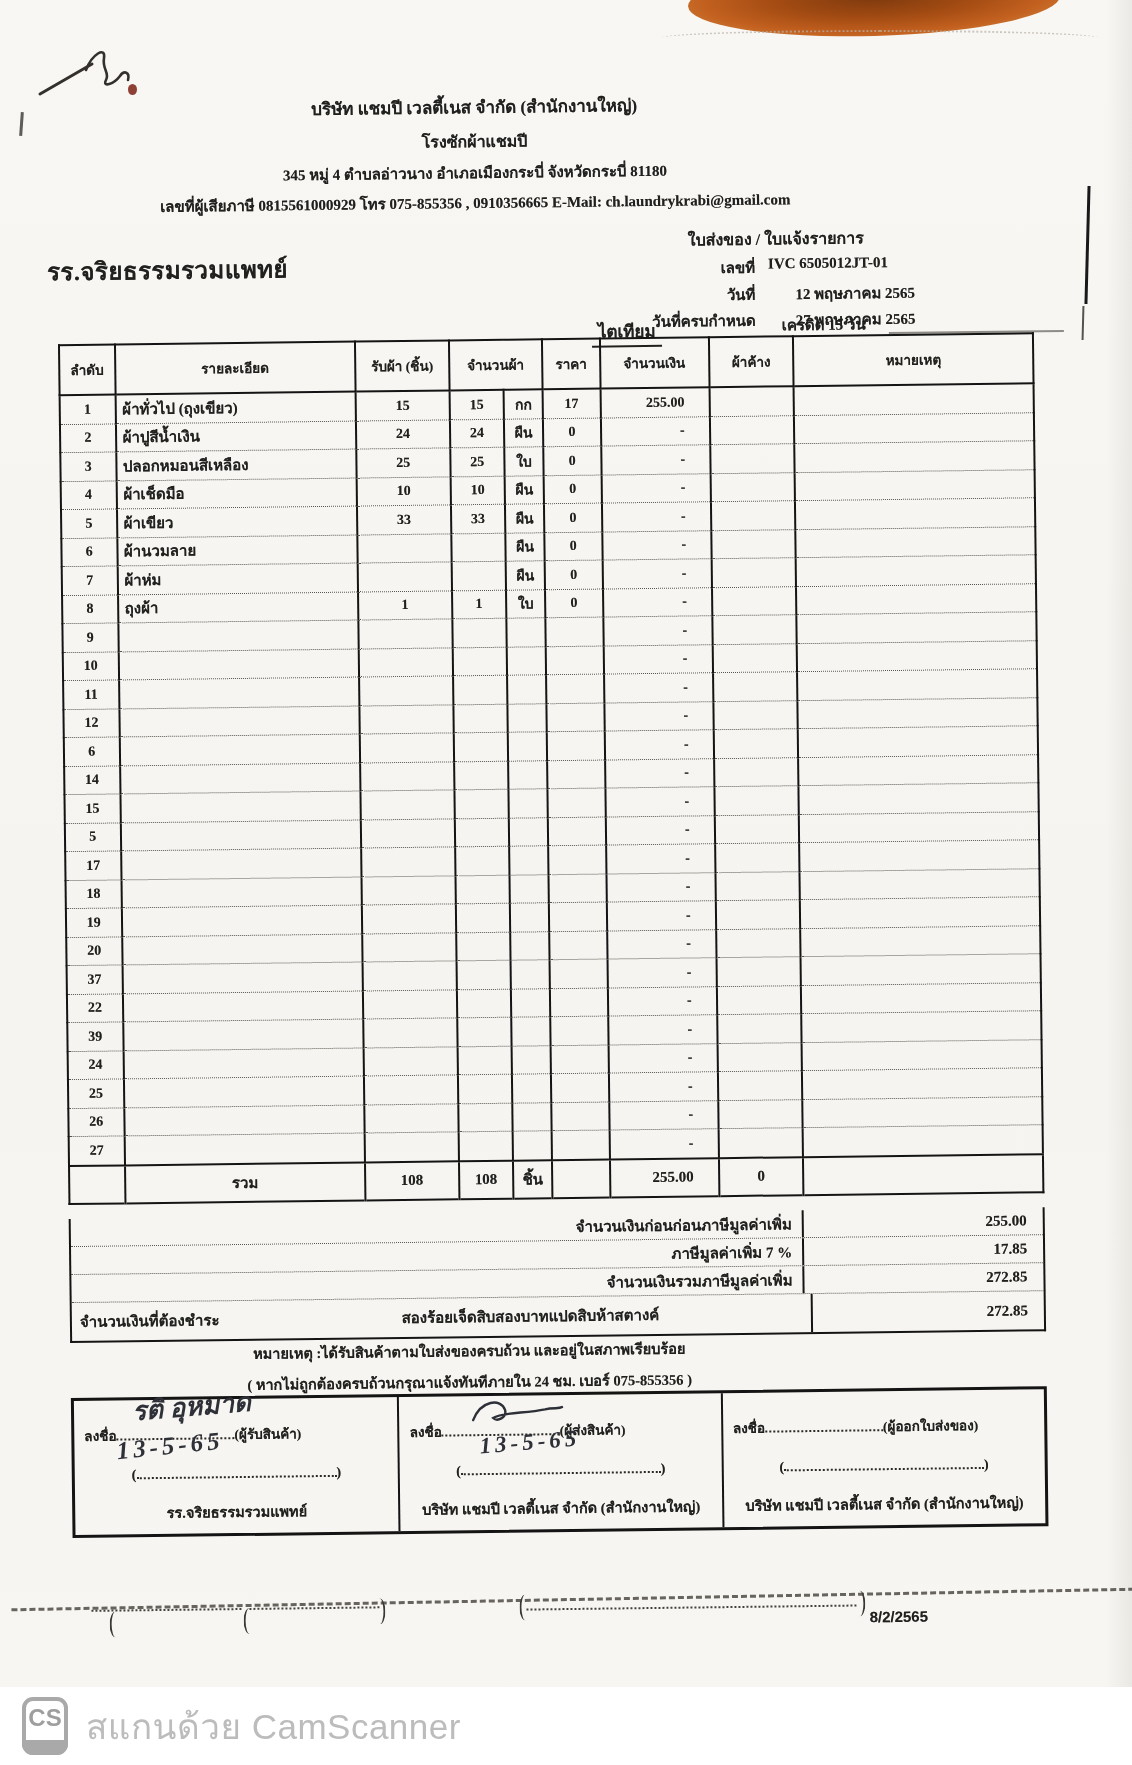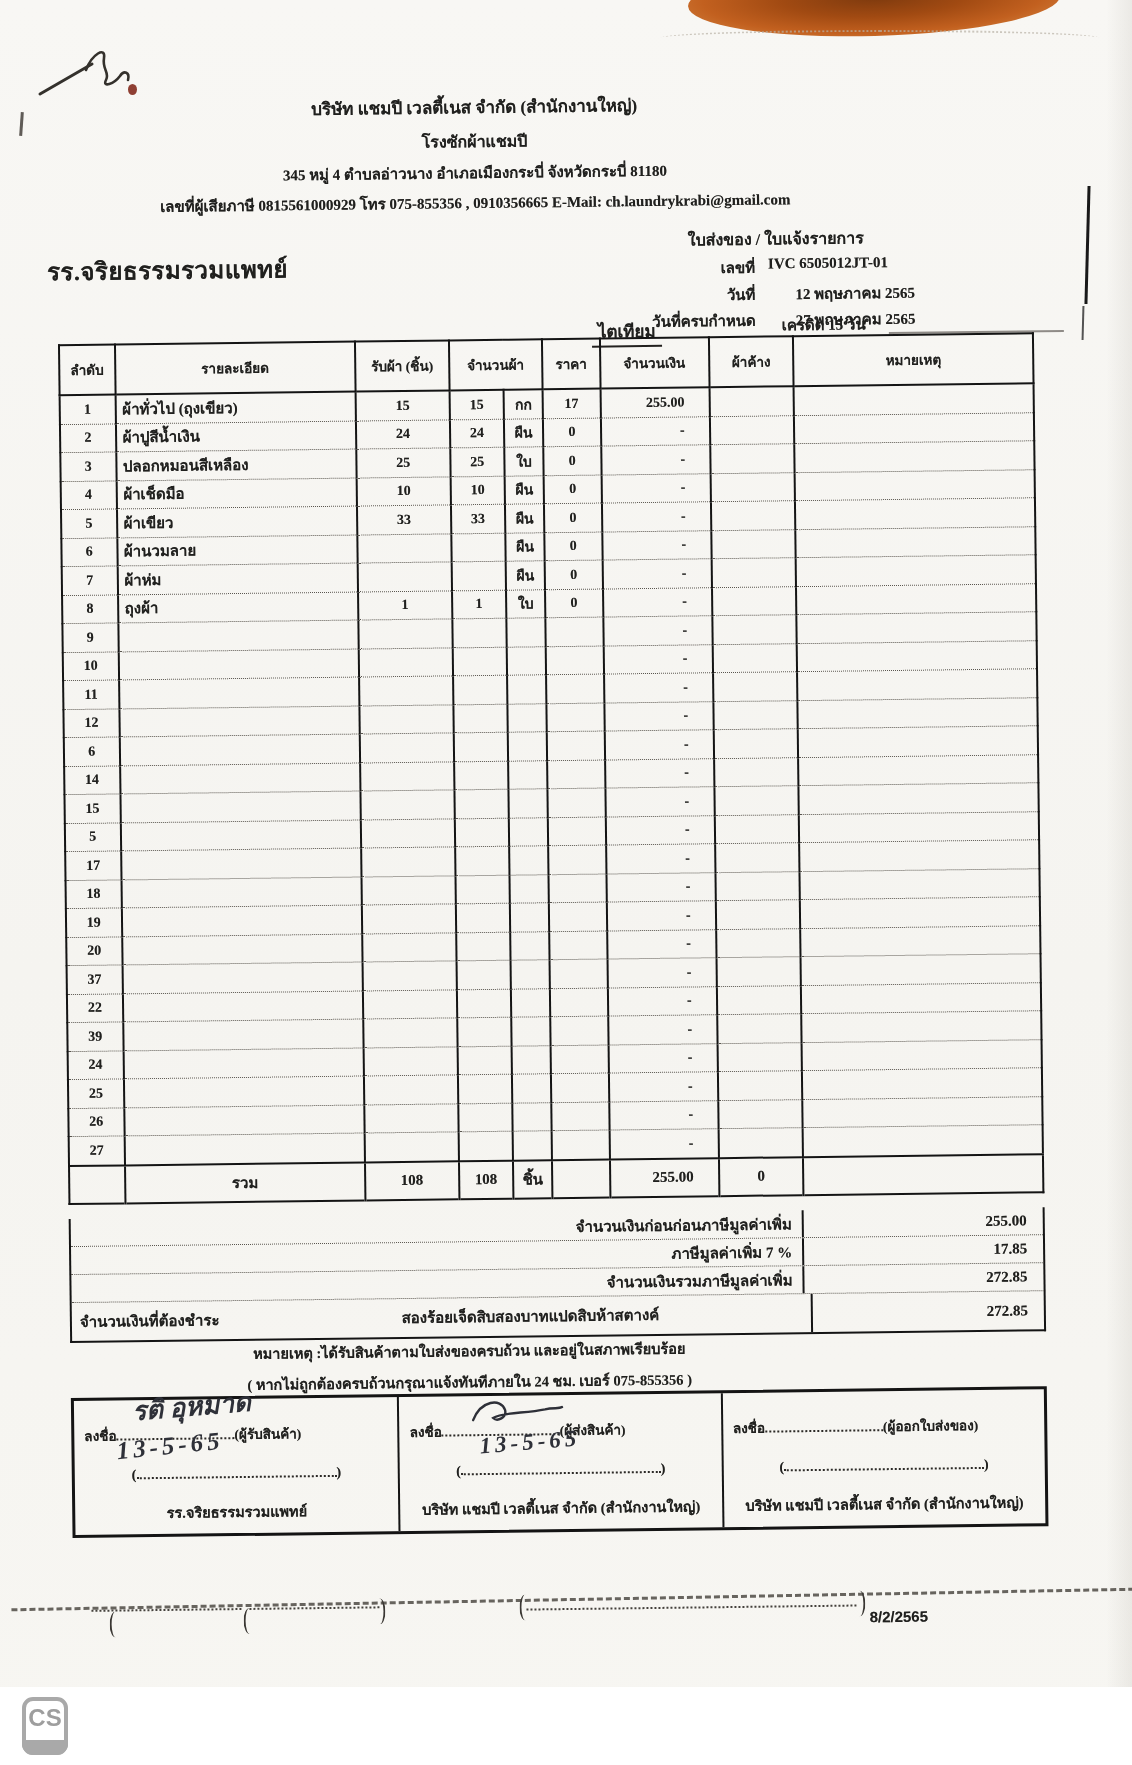--- a/index.html
+++ b/index.html
@@ -534,15 +534,16 @@
     <div class="res-paren close" style="top:1594px;left:842px;"></div>
     <div class="scan-date ink">8/2/2565</div>
 
   </div>
 
   <div class="cam-bar">
     <div class="cs-icon">
       <span class="cs-txt">CS</span>
       <span class="cs-bar"></span>
     </div>
+    <div class="cam-text">สแกนด้วย CamScanner</div>
   </div>
 
 </div>
 
 </body></html>

